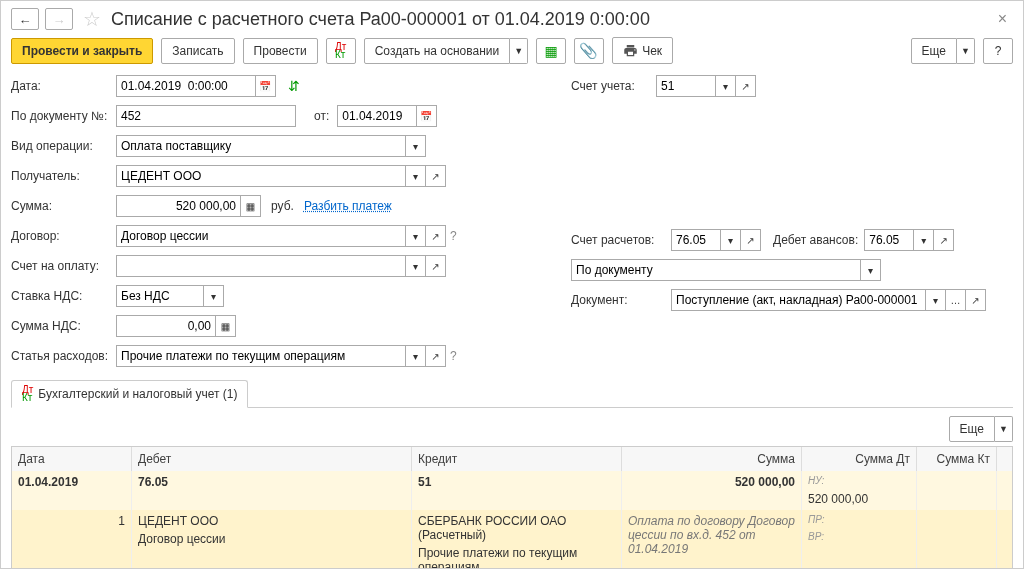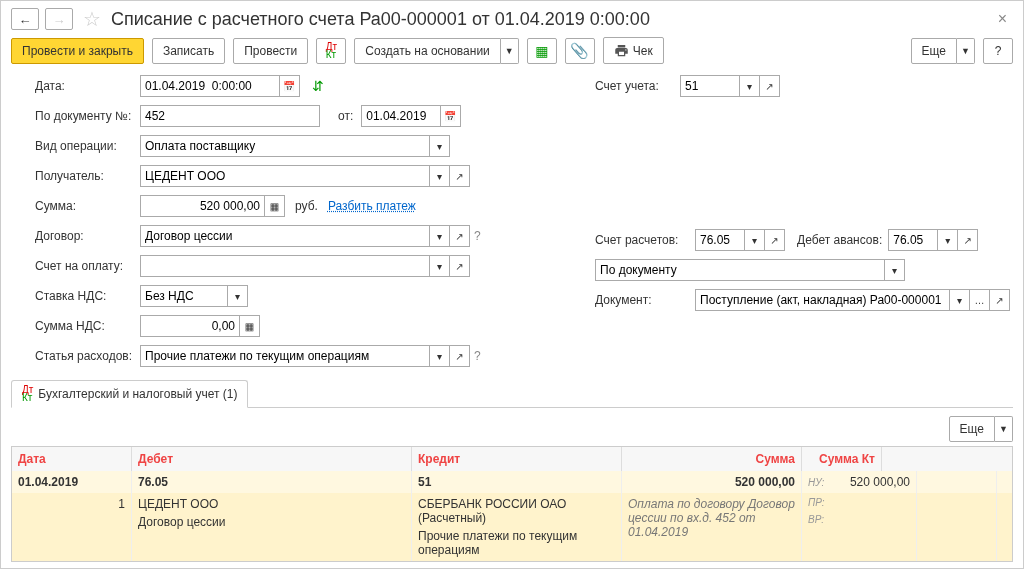--- a/index.html
+++ b/index.html
@@ -5,56 +5,56 @@
 * { box-sizing: border-box; }
 body { margin: 0; font-family: Arial, sans-serif; font-size: 12px; color: #333; background: #fff; }
 .window { width: 1024px; height: 569px; border: 1px solid #ccc; padding: 6px 10px; overflow: hidden; }
 .title-bar { display: flex; align-items: center; gap: 6px; margin-bottom: 6px; }
 .nav-btn { width: 28px; height: 22px; border: 1px solid #aaa; background: #fff; border-radius: 2px; font-size: 13px; display: flex; align-items: center; justify-content: center; cursor: pointer; }
 .star { font-size: 20px; color: #ccc; margin: 0 4px; cursor: pointer; }
 .window-title { font-size: 18px; color: #333; flex: 1; }
 .close-x { font-size: 16px; color: #888; cursor: pointer; padding: 2px 6px; }
 .toolbar { display: flex; align-items: center; gap: 8px; margin-bottom: 10px; }
 .btn { border: 1px solid #aaa; background: #fff; padding: 5px 10px; border-radius: 2px; cursor: pointer; font-size: 12px; display: flex; align-items: center; gap: 4px; }
-.btn-primary { background: #ffd633; border-color: #cc9900; font-weight: normal; }
+.btn-primary { background: #ffd633; border-color: #cc9900; font-weight: bold; }
 .btn-icon { width: 30px; height: 26px; padding: 0; display: flex; align-items: center; justify-content: center; }
 .btn-split { display: flex; }
 .btn-split .btn { border-radius: 2px 0 0 2px; }
 .btn-split .drop { border: 1px solid #aaa; border-left: none; width: 18px; display: flex; align-items: center; justify-content: center; border-radius: 0 2px 2px 0; cursor: pointer; font-size: 9px; }
 .toolbar-spacer { flex: 1; }
-.form-body { display: flex; gap: 40px; margin-left: 24px; }
+.form-body { display: flex; gap: 40px; }
 .form-col { flex: 0 0 auto; }
 .form-row { display: flex; align-items: center; margin-bottom: 6px; min-height: 24px; }
 .form-label { width: 105px; color: #333; font-size: 12px; }
 .inp-wrap { display: flex; align-items: center; }
 .inp { border: 1px solid #aaa; height: 22px; padding: 1px 4px; font-size: 12px; }
 .inp-btn { width: 20px; height: 22px; border: 1px solid #aaa; border-left: none; background: #fff; display: flex; align-items: center; justify-content: center; font-size: 10px; cursor: pointer; }
 .link { color: #0066cc; text-decoration: underline dotted; cursor: pointer; }
 .help-q { color: #888; margin-left: 4px; cursor: pointer; }
 .dtkt { color: #666; font-size: 10px; line-height: 8px; }
 .dtkt .dt { color: #d00; }
 .dtkt .kt { color: #090; }
 .tabs-bar { border-bottom: 1px solid #ccc; margin-top: 6px; display: flex; align-items: end; }
 .tab { border: 1px solid #ccc; border-bottom: 1px solid #fff; padding: 5px 10px; margin-bottom: -1px; border-radius: 3px 3px 0 0; background: #fff; display: flex; align-items: center; gap: 5px; cursor: pointer; }
 .sub-toolbar { display: flex; justify-content: flex-end; margin-top: 8px; margin-bottom: 4px; }
 .grid { border: 1px solid #ccc; }
-.grid-head { display: flex; background: #f7f7f7; font-weight: bold; color: #ef4444; }
+.grid-head { display: flex; background: #f7f7f7; font-weight: normal; color: #404040; }
 .grid-head .cell { border-right: 1px solid #ddd; padding: 5px 6px; font-size: 12px; }
 .gcol-date { width: 120px; }
 .gcol-debit { width: 280px; }
 .gcol-credit { width: 210px; }
 .gcol-sum { width: 180px; text-align: right; }
 .gcol-sumdt { width: 115px; text-align: right; }
 .gcol-sumkt { width: 80px; text-align: right; }
 .grid-row { display: flex; background: #fff8e0; }
 .grid-row.r2 { background: #fff3cc; }
 .grid-row .cell { border-right: 1px solid #eee; padding: 4px 6px; font-size: 12px; }
 .bold { font-weight: bold; }
 .tiny-lbl { color: #999; font-style: italic; font-size: 10px; }
-.sumdt-col { display: flex; gap: 6px; align-items: baseline; }
+.sumdt-col { display: flex; gap: 6px; align-items: baseline; flex-direction: column; }
 .green-icon { color: #090; font-size: 14px; }
 .clip-icon { font-size: 15px; color: #666; }
 svg.printer { width: 15px; height: 15px; }
 </style>
 </head>
 <body>
 
 <div class="window">
   <div class="title-bar">
     <div class="nav-btn">←</div>
@@ -237,20 +237,21 @@
       <div class="drop">▼</div>
     </div>
   </div>
 
   <div class="grid">
     <div class="grid-head">
       <div class="cell gcol-date">Дата</div>
       <div class="cell gcol-debit">Дебет</div>
       <div class="cell gcol-credit">Кредит</div>
       <div class="cell gcol-sum">Сумма</div>
+      <div class="cell gcol-sumdt">Сумма Дт</div>
       <div class="cell gcol-sumkt">Сумма Кт</div>
     </div>
     <div class="grid-row">
       <div class="cell gcol-date bold">01.04.2019</div>
       <div class="cell gcol-debit bold">76.05</div>
       <div class="cell gcol-credit bold">51</div>
       <div class="cell gcol-sum bold">520 000,00</div>
       <div class="cell gcol-sumdt sumdt-col">
           <span class="tiny-lbl">НУ:</span>
           <span style="flex:1;text-align:right;">520 000,00</span>

